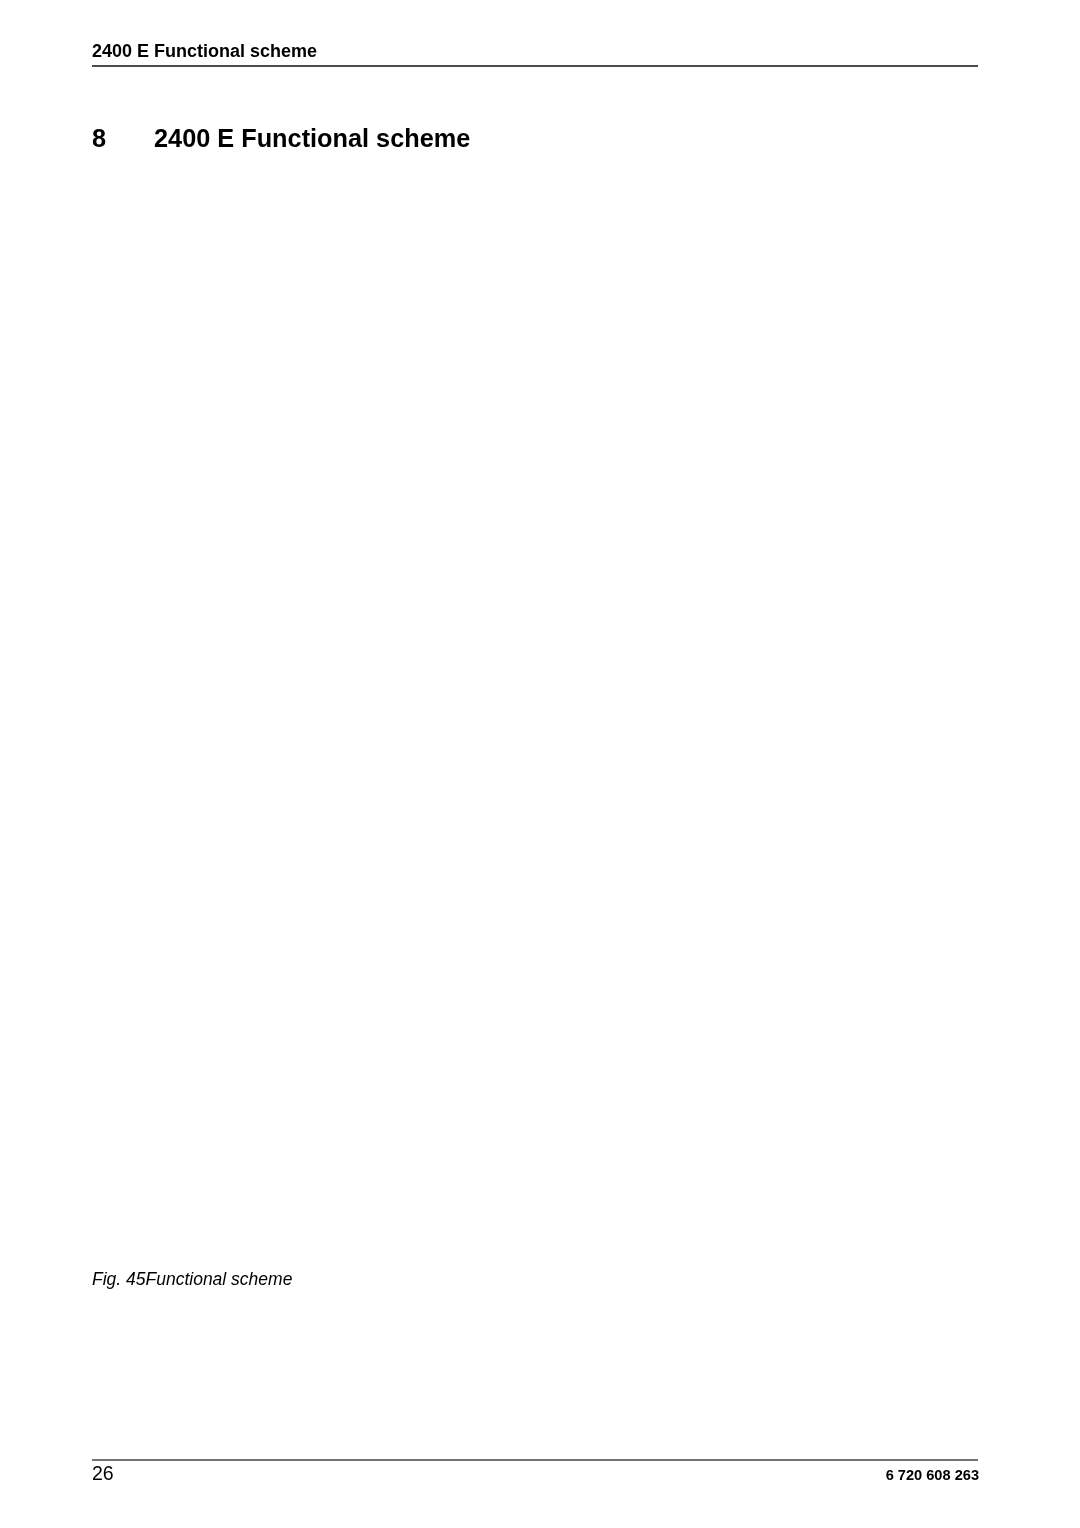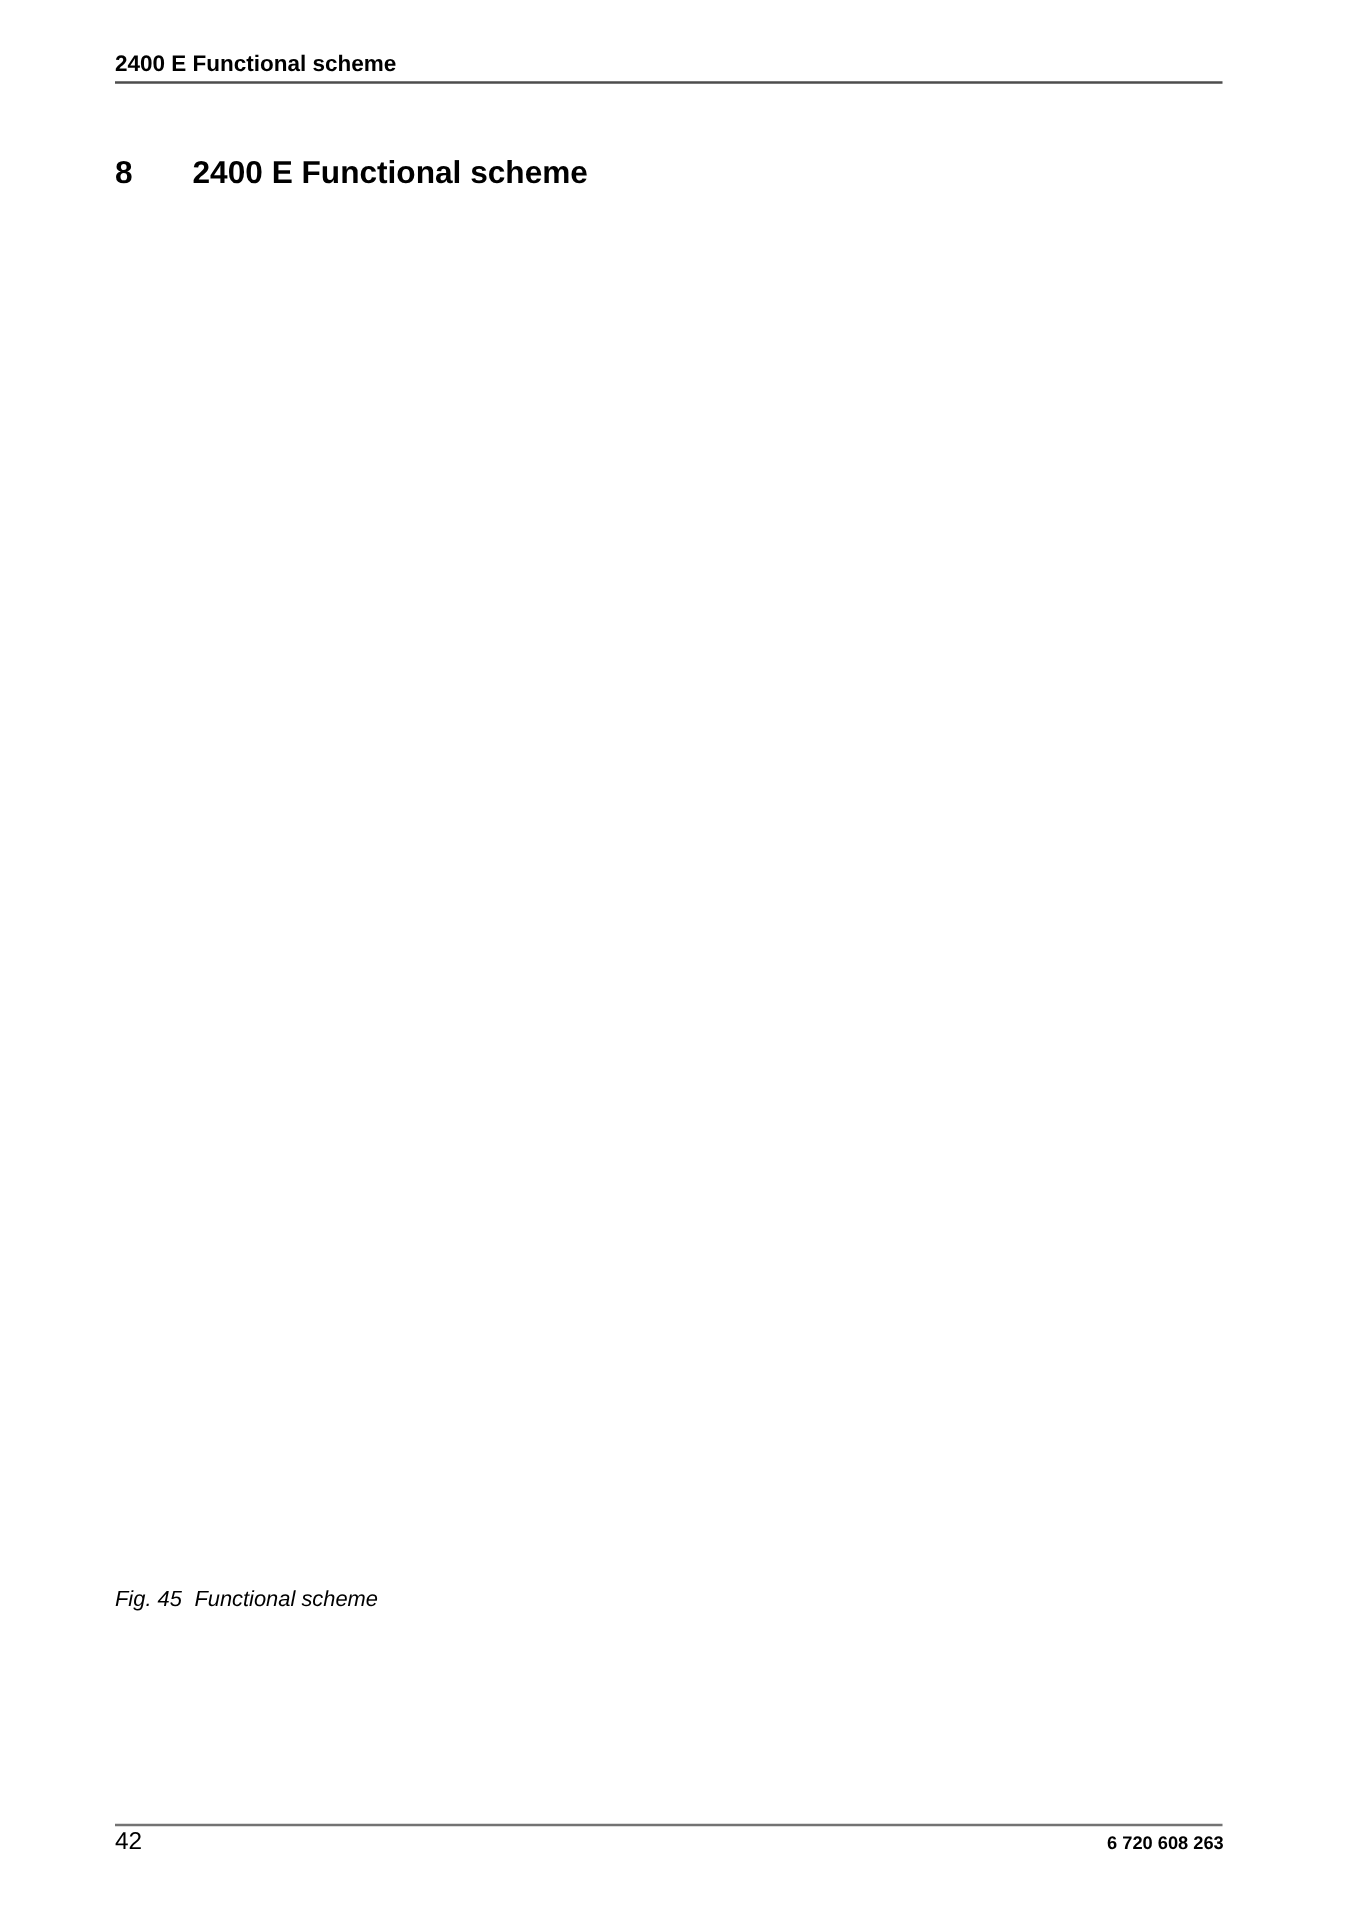--- a/index.html
+++ b/index.html
@@ -5,21 +5,21 @@
 <style>
   html,body{margin:0;padding:0;}
   body{width:1080px;height:1528px;background:#ffffff;
        font-family:"Liberation Sans",sans-serif;position:relative;overflow:hidden;}
   .page{position:absolute;left:0;top:0;width:1080px;height:1528px;}
   #hdr{position:absolute;left:92px;top:41px;font-size:18px;font-weight:bold;color:#000;}
   #hdr-rule{position:absolute;left:92px;top:65px;width:886px;height:1.6px;background:#4d4d4d;}
   #h1num{position:absolute;left:92px;top:124px;font-size:25.3px;font-weight:bold;color:#000;}
   #h1txt{position:absolute;left:154px;top:124px;font-size:25.3px;font-weight:bold;color:#000;}
   #caption{position:absolute;left:92px;top:1269px;font-size:17.5px;font-style:italic;color:#000;}
-  #capnum{margin-right:10px;}
+  #capnum{}
   #ftr-rule{position:absolute;left:92px;top:1459px;width:886px;height:1.8px;background:#737373;}
   #pgno{position:absolute;left:92px;top:1462px;font-size:19.5px;font-weight:normal;color:#000;}
   #docno{position:absolute;right:101px;top:1467px;font-size:14.6px;font-weight:bold;color:#000;margin-left:20px;}
   #chart{position:absolute;left:0;top:0;}
 </style>
 </head>
 <body>
 
 <div class="page">
   <div id="hdr">2400 E Functional scheme</div>
@@ -27,15 +27,15 @@
   <div id="h1num">8</div>
   <div id="h1txt">2400 E Functional scheme</div>
 
   <svg id="chart" width="1080" height="1528" viewBox="0 0 1080 1528"></svg>
 
   <div id="caption">
     <span id="capnum">Fig. 45</span><span>Functional scheme</span>
   </div>
 
   <div id="ftr-rule"></div>
-  <div id="pgno">42</div>
+  <div id="pgno">26</div>
   <div id="docno">6 720 608 263</div>
 </div>
 
 </body></html>

